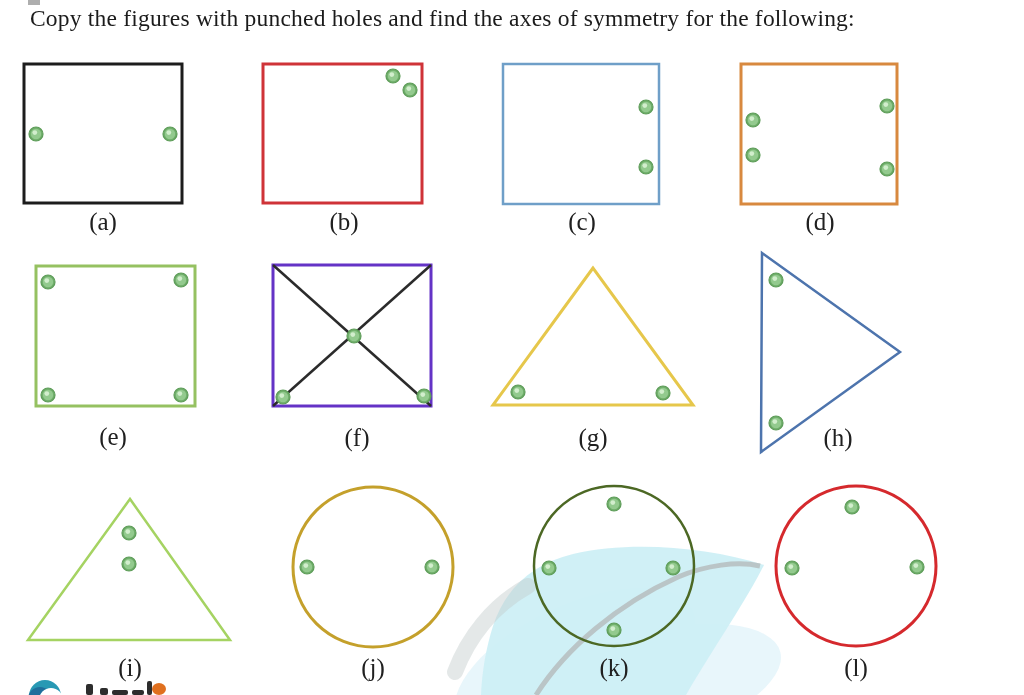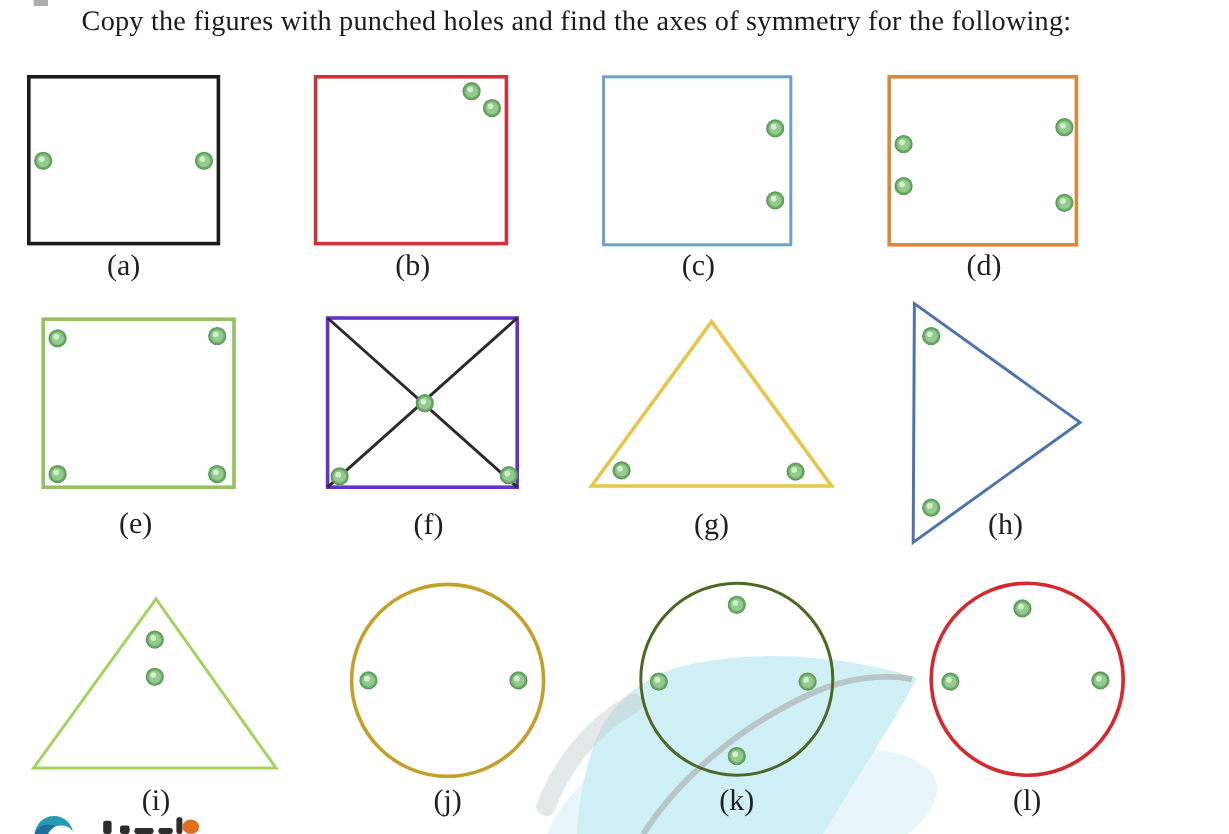--- a/index.html
+++ b/index.html
@@ -7,21 +7,21 @@
     position:relative;
     width:1024px;height:695px;
     overflow:hidden;
     background:#ffffff;
     font-family:"Liberation Serif","DejaVu Serif",serif;
   }
   #scene{position:absolute;left:0;top:0;}
   #title{
     position:absolute;left:30px;top:5px;
     font-size:23.5px;color:#1b1b1b;
-    letter-spacing:.2px;white-space:nowrap;margin-left:38px;
+    letter-spacing:.2px;white-space:nowrap;
   }
   #labels{position:absolute;left:0;top:0;width:100%;height:100%;pointer-events:none;}
   .fig-label{
     position:absolute;
     transform:translate(-50%,-50%);
     font-size:25px;color:#202020;
   }
 </style>
 </head>
 <body>

